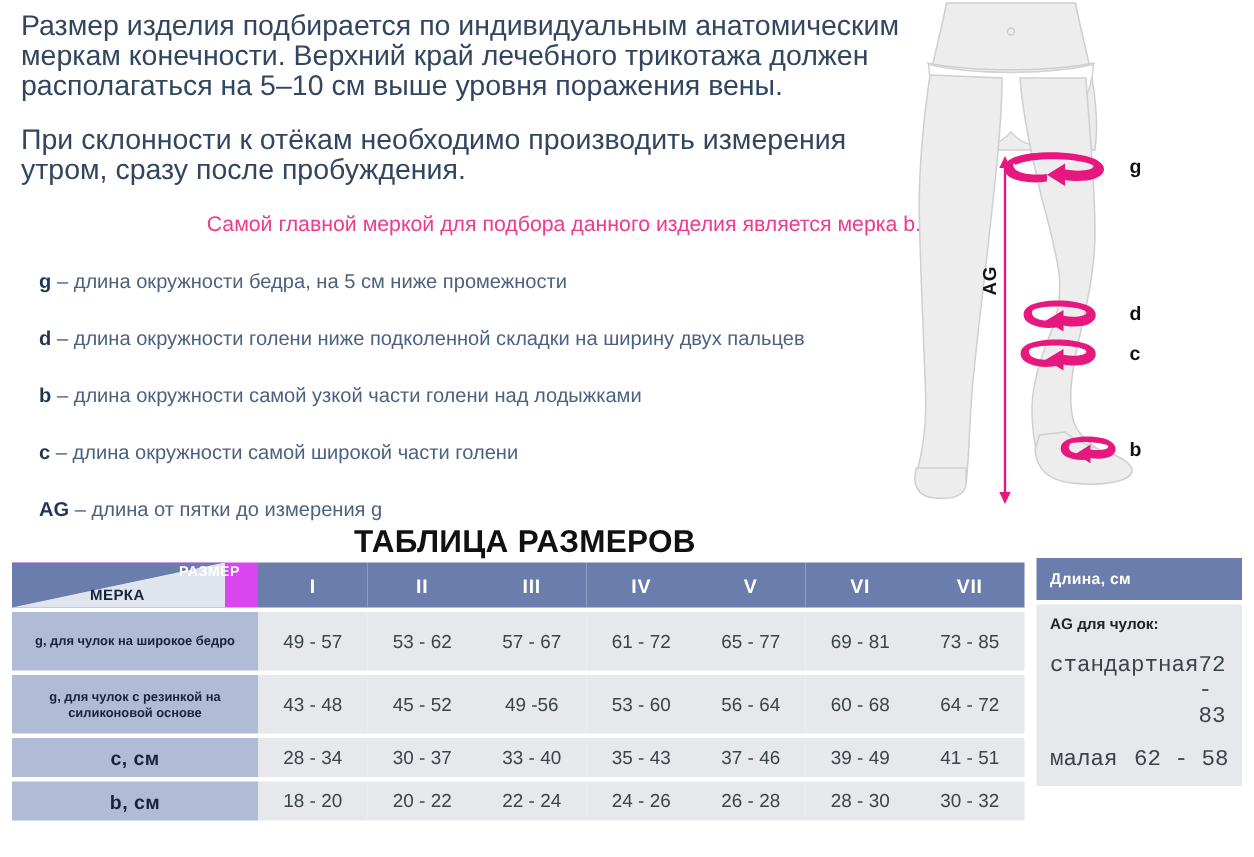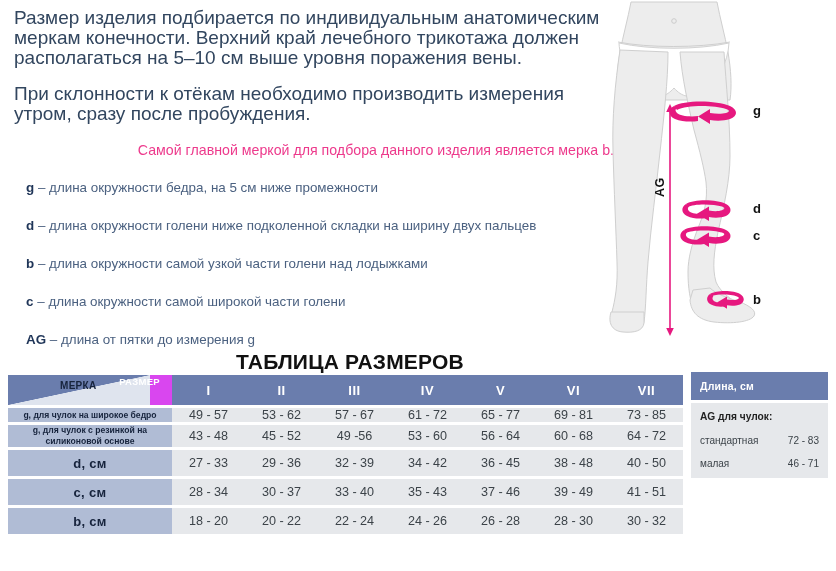--- a/index.html
+++ b/index.html
@@ -68,47 +68,47 @@
   }
   .corner .tri{
     position:absolute;left:0;top:0;width:142px;height:30px;
     background:linear-gradient(to bottom right,#6a7dad 0%,#6a7dad 49.5%,#dfe4ee 50.5%,#dfe4ee 100%);
   }
   .corner .r{
     position:absolute;right:12px;top:1px;font-size:9.5px;font-weight:bold;
     color:#ffffff;letter-spacing:.3px;
   }
   .corner .m{
-    position:absolute;left:8px;bottom:14px;font-size:10px;font-weight:bold;
+    position:absolute;left:8px;bottom:2px;font-size:10px;font-weight:bold;
     color:#16233c;letter-spacing:.3px;padding-left:44px;
   }
   th.num{
     background:#6a7dad;color:#fff;font-size:13px;font-weight:bold;
     height:30px;text-align:center;letter-spacing:.5px;
   }
   td.rowlab{
     background:#b0bcd5;color:#16233c;text-align:center;vertical-align:middle;
     font-size:8.6px;font-weight:bold;line-height:11px;padding:3px 6px;
   }
   td.rowlab.big{font-size:13px;font-weight:bold;letter-spacing:.3px;}
   td.val{
     background:#e6e8eb;color:#3c4349;text-align:center;font-size:12.6px;
     height:26px;vertical-align:middle;
   }
-  tr.tall td{height:14px;}
+  tr.tall td{height:39px;}
 
   
   .len-panel{position:absolute;left:691px;top:372px;width:137px;}
   .len-head{
     background:#6a7dad;color:#fff;font-size:10.5px;font-weight:bold;
     padding:8px 9px;letter-spacing:.2px;
   }
   .len-body{background:#e6e8eb;margin-top:3px;padding:8px 9px 9px 9px;}
   .len-title{font-size:10.2px;font-weight:bold;color:#222;margin-bottom:13px;}
-  .len-row{display:flex;justify-content:space-between;font-size:10px;color:#3c4349;margin-bottom:12px;}
+  .len-row{display:flex;justify-content:space-between;font-size:15px;color:#3c4349;margin-bottom:12px;font-family:Liberation Mono, monospace;}
   .len-row:last-child{margin-bottom:0;align-items:center;}
   .len-row .lv{color:#3c4349;}
 </style>
 </head>
 <body>
 
 <div id="stage">
 
   <div class="text-col">
     <p class="para">Размер изделия подбирается по индивидуальным анатомическим меркам конечности. Верхний край лечебного трикотажа должен располагаться на 5–10 см выше уровня поражения вены.</p>
@@ -254,30 +254,20 @@
           <td class="rowlab">g, для чулок с  резинкой на силиконовой основе</td>
           <td class="val">43 - 48</td>
           <td class="val">45 - 52</td>
           <td class="val">49 -56</td>
           <td class="val">53 - 60</td>
           <td class="val">56 - 64</td>
           <td class="val">60 - 68</td>
           <td class="val">64 - 72</td>
         </tr>
         <tr>
-          <td class="rowlab big">d, см</td>
-          <td class="val">27 - 33</td>
-          <td class="val">29 - 36</td>
-          <td class="val">32 - 39</td>
-          <td class="val">34 - 42</td>
-          <td class="val">36 - 45</td>
-          <td class="val">38 - 48</td>
-          <td class="val">40 - 50</td>
-        </tr>
-        <tr>
           <td class="rowlab big">c, см</td>
           <td class="val">28 - 34</td>
           <td class="val">30 - 37</td>
           <td class="val">33 - 40</td>
           <td class="val">35 - 43</td>
           <td class="val">37 - 46</td>
           <td class="val">39 - 49</td>
           <td class="val">41 - 51</td>
         </tr>
         <tr>
@@ -297,18 +287,18 @@
   <div class="len-panel">
     <div class="len-head">Длина, см</div>
     <div class="len-body">
       <div class="len-title">AG для чулок:</div>
       <div class="len-row">
         <span class="ln">стандартная</span>
         <span class="lv">72 - 83</span>
       </div>
       <div class="len-row">
         <span class="ln">малая</span>
-        <span class="lv">46 - 71</span>
+        <span class="lv">62 - 58</span>
       </div>
     </div>
   </div>
 
 </div>
 
 </body></html>

